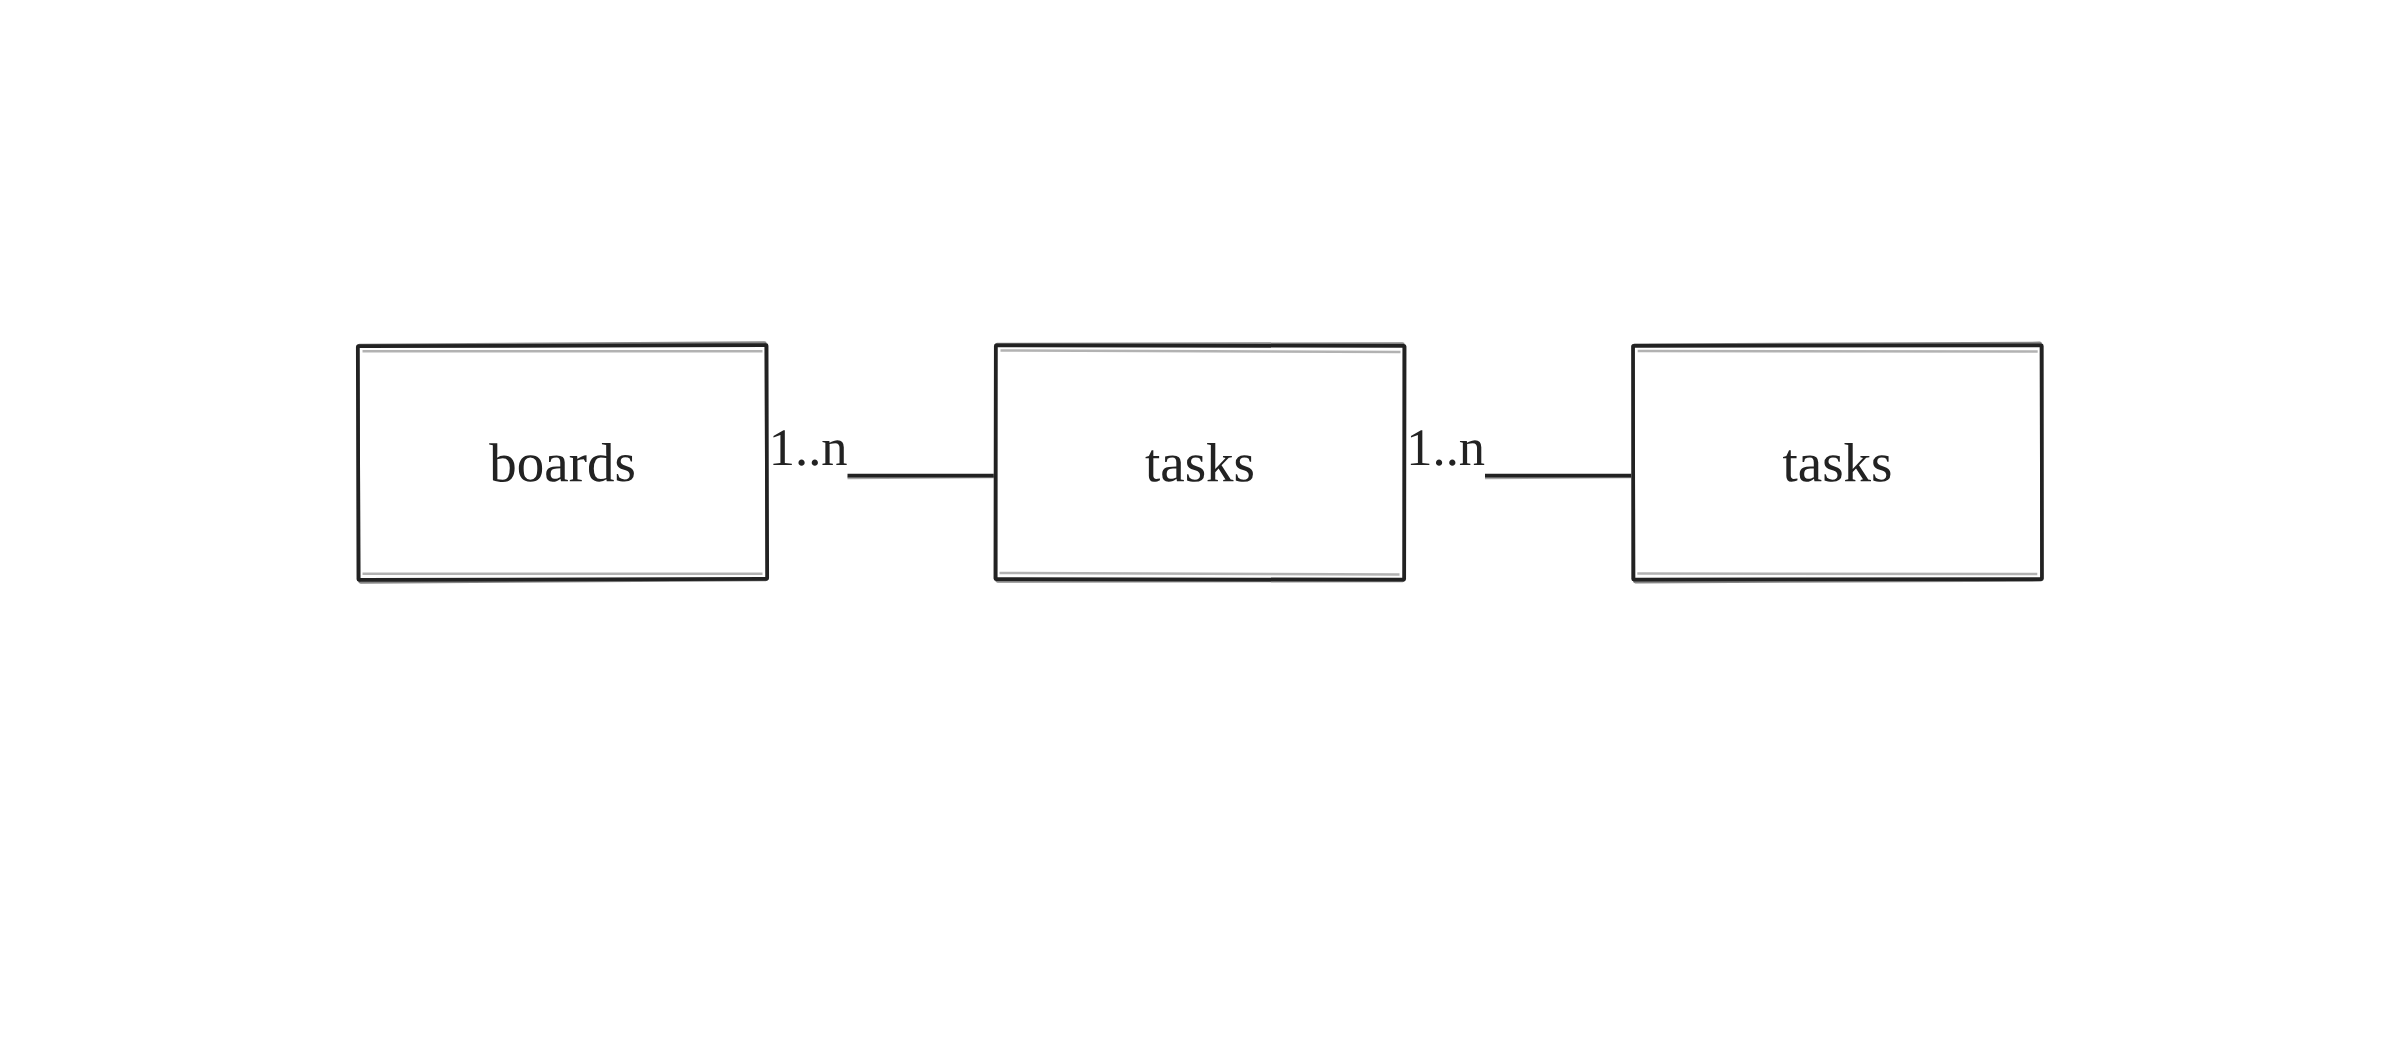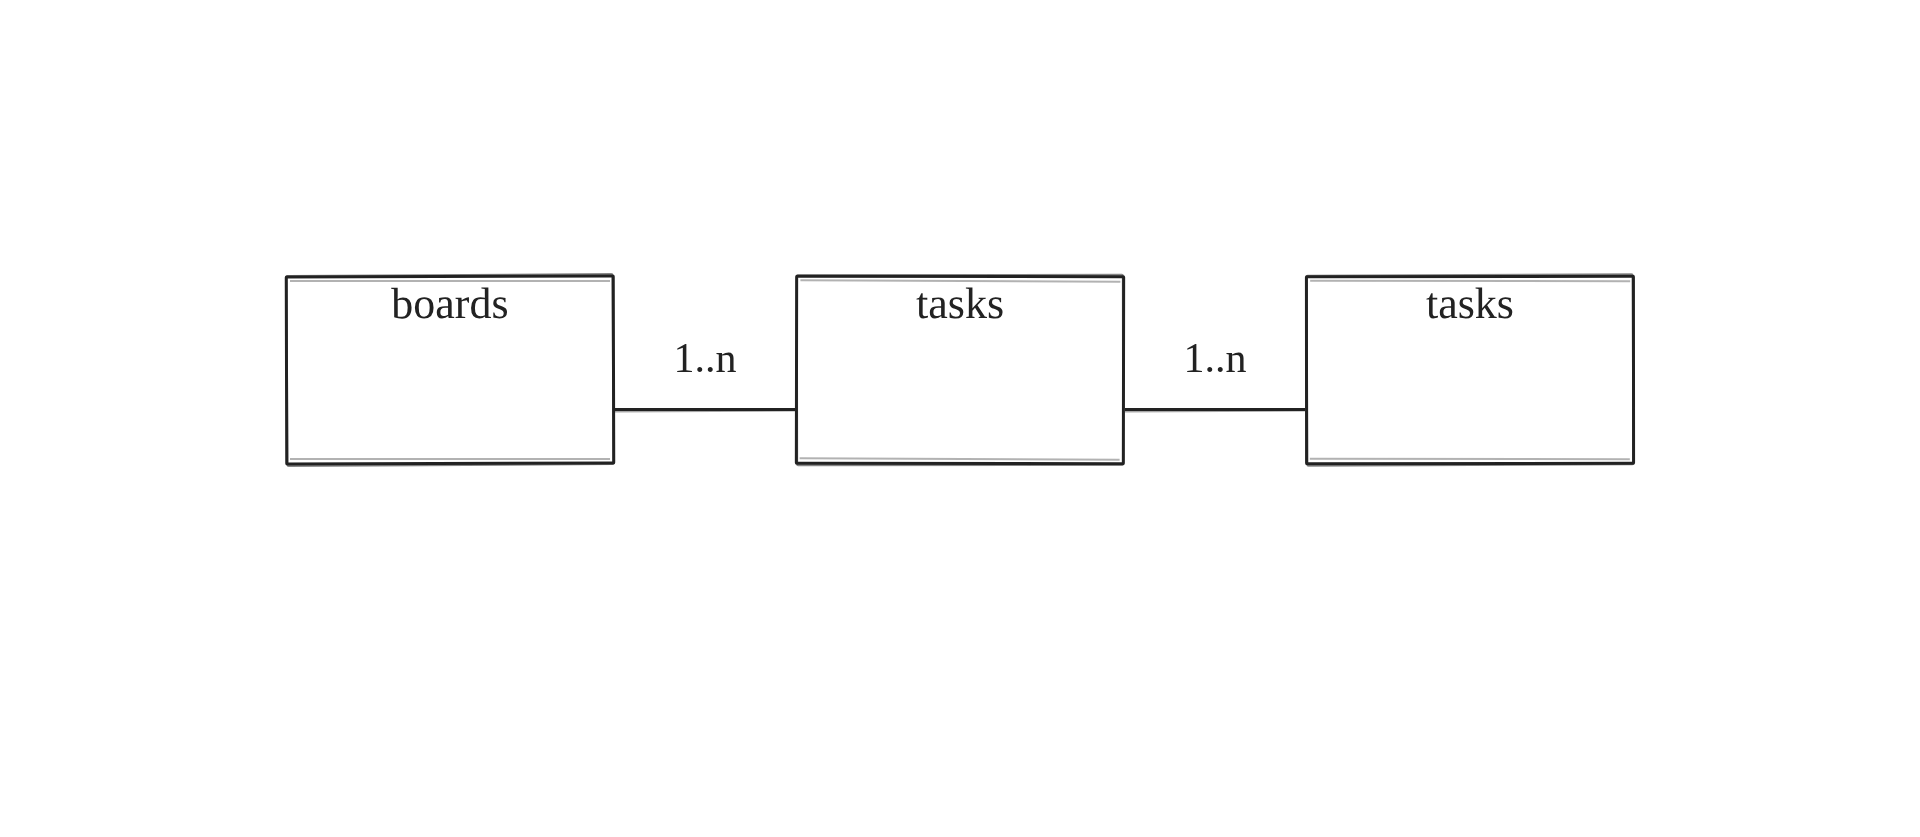--- a/index.html
+++ b/index.html
@@ -19,20 +19,21 @@
       display: flex;
       align-items: center;
       justify-content: center;
     }
     .entity {
       width: 330px;
       height: 190px;
       border: 3px solid #222;
       border-radius: 2px;
       display: flex;
+      align-items: center;
       justify-content: center;
       font-size: 44px;
       color: #222;
       position: relative;
       background: #fff;
     }
     
     .entity::before {
       content: "";
       position: absolute;
@@ -47,21 +48,21 @@
       position: absolute;
       top: 2px; left: 2px; right: 2px; bottom: 2px;
       border-top: 2px solid rgba(34,34,34,0.35);
       border-bottom: 2px solid rgba(34,34,34,0.35);
       transform: rotate(0.15deg);
       pointer-events: none;
     }
     .relation {
       width: 180px;
       display: flex;
-      flex-direction: column;
+      flex-direction: row;
       align-items: center;
       position: relative;
     }
     .relation .label {
       font-size: 42px;
       color: #222;
       margin-bottom: 10px;
       position: relative;
       top: -6px;
     }

